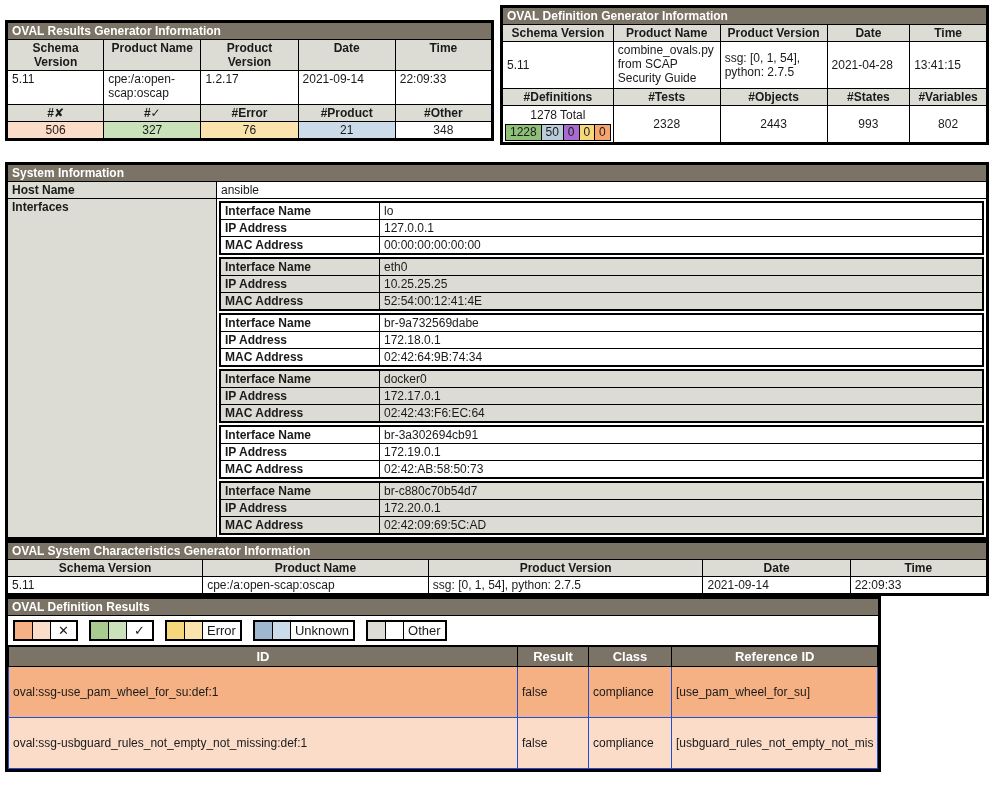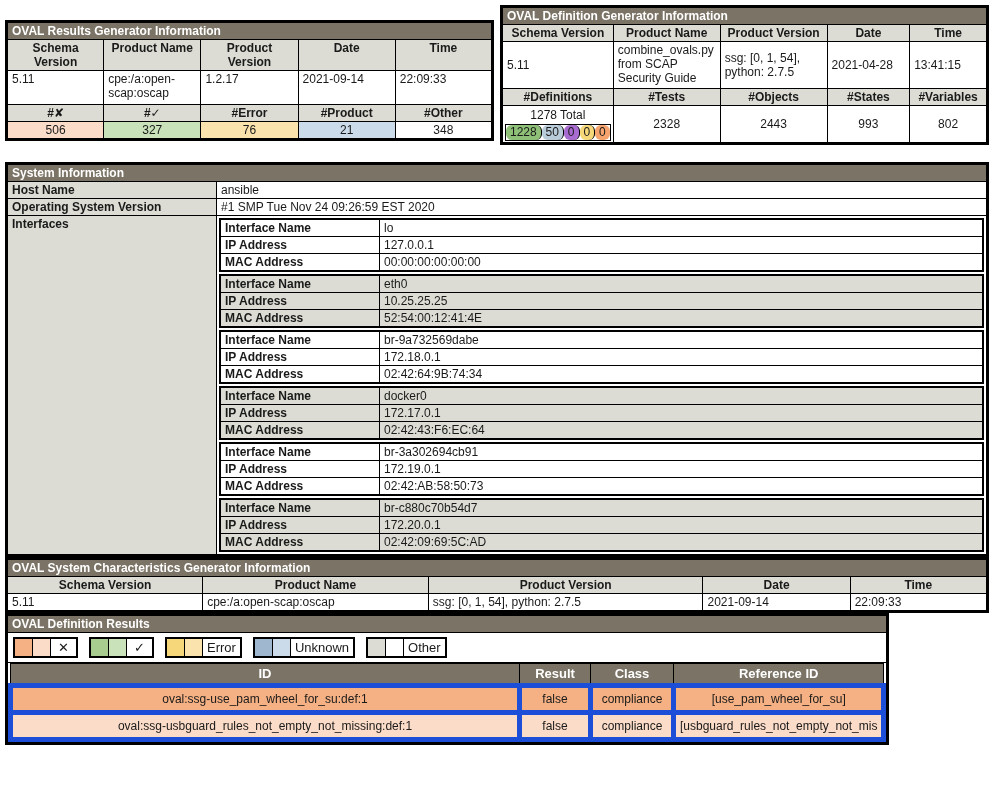--- a/index.html
+++ b/index.html
@@ -39,21 +39,21 @@
   .c-err{background:#fbe3ad;}
   .c-unk{background:#ccdbea;}
   .c-oth{background:#ffffff;}
 
   
   .defcell{text-align:center;padding:1px 2px !important;}
   .deftotal{padding:1px 0 2px 0;}
   .defbar{display:flex;border:1px solid #000;width:100%;box-sizing:border-box;}
   .defbar span{
     flex:1 1 auto;text-align:center;font-size:12px;padding:0 2px;
-    border-right:1px solid #000;line-height:15px;border-radius:6px;
+    border-right:1px solid #000;line-height:15px;
   }
   .defbar span:last-child{border-right:none;}
   .d1{background:#8fc077;}
   .d2{background:#b9ccd9;}
   .d3{background:#a86cd0;}
   .d4{background:#f6d77a;}
   .d5{background:#f5a46e;}
 
   
   .sysinfo{width:984px;margin:17px 0 0 5px;}
@@ -85,21 +85,21 @@
   .sw-pass-d{background:#a8cc90;} .sw-pass-l{background:#c9e2b9;}
   .sw-err-d{background:#f6d77a;}  .sw-err-l{background:#fbe3ad;}
   .sw-unk-d{background:#9fb8d0;}  .sw-unk-l{background:#ccdbea;}
   .sw-oth-d{background:#dcdcd4;}  .sw-oth-l{background:#ffffff;}
 
   .res-table{width:100%;border-collapse:collapse;}
   .res-table th{
     background:#7b7365;color:#fff;font-weight:bold;font-size:13px;
     border:1px solid #000;padding:2px 4px;text-align:center;
   }
-  .res-table td{border:5px solid #1d4ed8;padding:4px 4px;text-align:center;font-size:12px;}
+  .res-table td{border:1px solid #1d4ed8;padding:18px 4px;font-size:12px;}
   .row-fail-d td{background:#f5b183;}
   .row-fail-l td{background:#fbdcc8;}
   .col-id{width:500px;}
   .col-result{width:62px;}
   .col-class{width:74px;}
   .col-ref{width:auto;}
   .nowrapcell{white-space:nowrap;overflow:hidden;}
 </style>
 </head>
 <body>
@@ -198,24 +198,20 @@
     <table class="otable">
       <tbody>
           <tr>
         <td class="bar" colspan="2">System Information</td>
       </tr>
       <tr>
         <td class="lbl sys-lbl">Host Name</td>
         <td class="val">ansible</td>
       </tr>
       <tr>
-        <td class="lbl sys-lbl">Operating System Version</td>
-        <td class="val">#1 SMP Tue Nov 24 09:26:59 EST 2020</td>
-      </tr>
-      <tr>
         <td class="iface-lbl sys-lbl">Interfaces</td>
         <td class="ifwrap">
 
           <table class="ifblock if-white">
             <tbody>
                   <tr>
               <td class="k">Interface Name</td>
               <td>lo</td>
             </tr>
             <tr>

